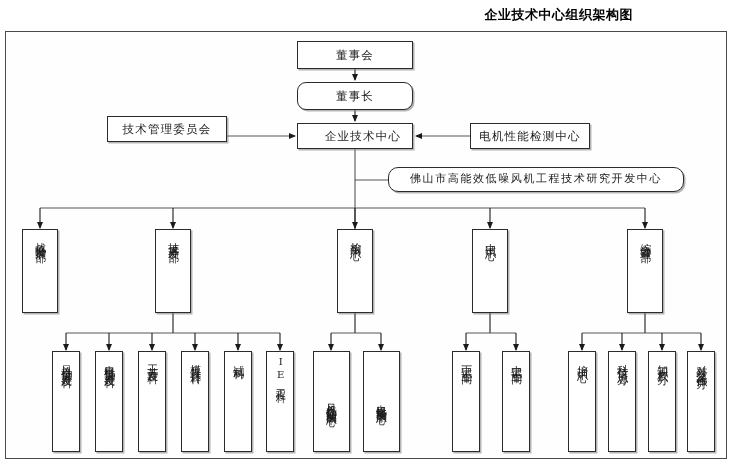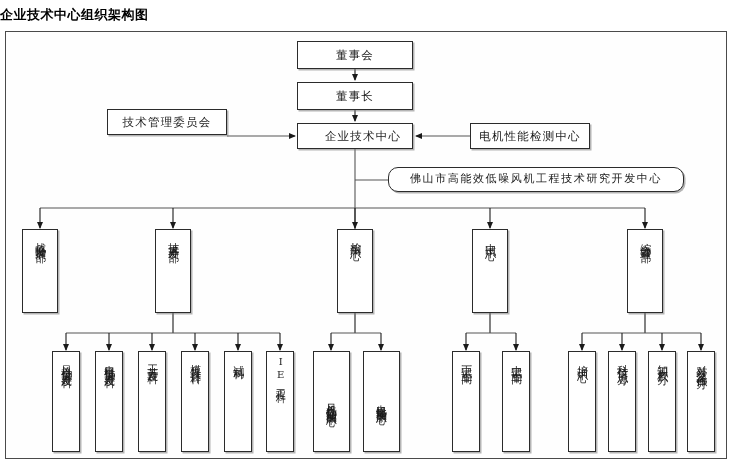--- a/index.html
+++ b/index.html
@@ -11,21 +11,21 @@
     position:relative;
     width:732px;
     height:465px;
     background:#ffffff;
     overflow:hidden;
   }
   #chart-title{
     position:absolute;
     left:0; top:6px;
     width:633px;
-    text-align:left;
+    text-align:right;
     font-size:13px;
     font-weight:bold;
     color:#000;
     letter-spacing:0.5px;
     white-space:nowrap;
   }
   #frame{
     position:absolute;
     left:5px; top:31px;
     width:722px; height:428px;
@@ -149,29 +149,29 @@
       <path d="M622,333 L622,350" marker-end="url(#ar)" stroke="#1a1a1a"></path>
       <path d="M662,333 L662,350" marker-end="url(#ar)" stroke="#1a1a1a"></path>
       <path d="M701,333 L701,350" marker-end="url(#ar)" stroke="#1a1a1a"></path>
     </g>
   </svg>
 
   <div class="node h" style="left:297px;top:41px;width:116px;height:28px;">
     <span class="lbl">董事会</span>
   </div>
 
-  <div class="node h" style="left:297px;top:82px;width:116px;height:28px;">
+  <div class="node h" style="left:297px;top:82px;width:116px;height:28px;border-radius:9px;">
     <span class="lbl">董事长</span>
   </div>
 
   <div class="node h" style="left:297px;top:123px;width:116px;height:26px;padding-left:16px;">
     <span class="lbl">企业技术中心</span>
   </div>
 
-  <div class="node h" style="left:107px;top:109px;width:120px;height:26px;">
+  <div class="node h" style="left:107px;top:116px;width:120px;height:26px;">
     <span class="lbl">技术管理委员会</span>
   </div>
 
   <div class="node h" style="left:470px;top:123px;width:120px;height:26px;">
     <span class="lbl">电机性能检测中心</span>
   </div>
 
   <div class="node h wide" style="left:388px;top:167px;width:296px;height:25px;border-radius:10px;">
     <span class="lbl">佛山市高能效低噪风机工程技术研究开发中心</span>
   </div>

